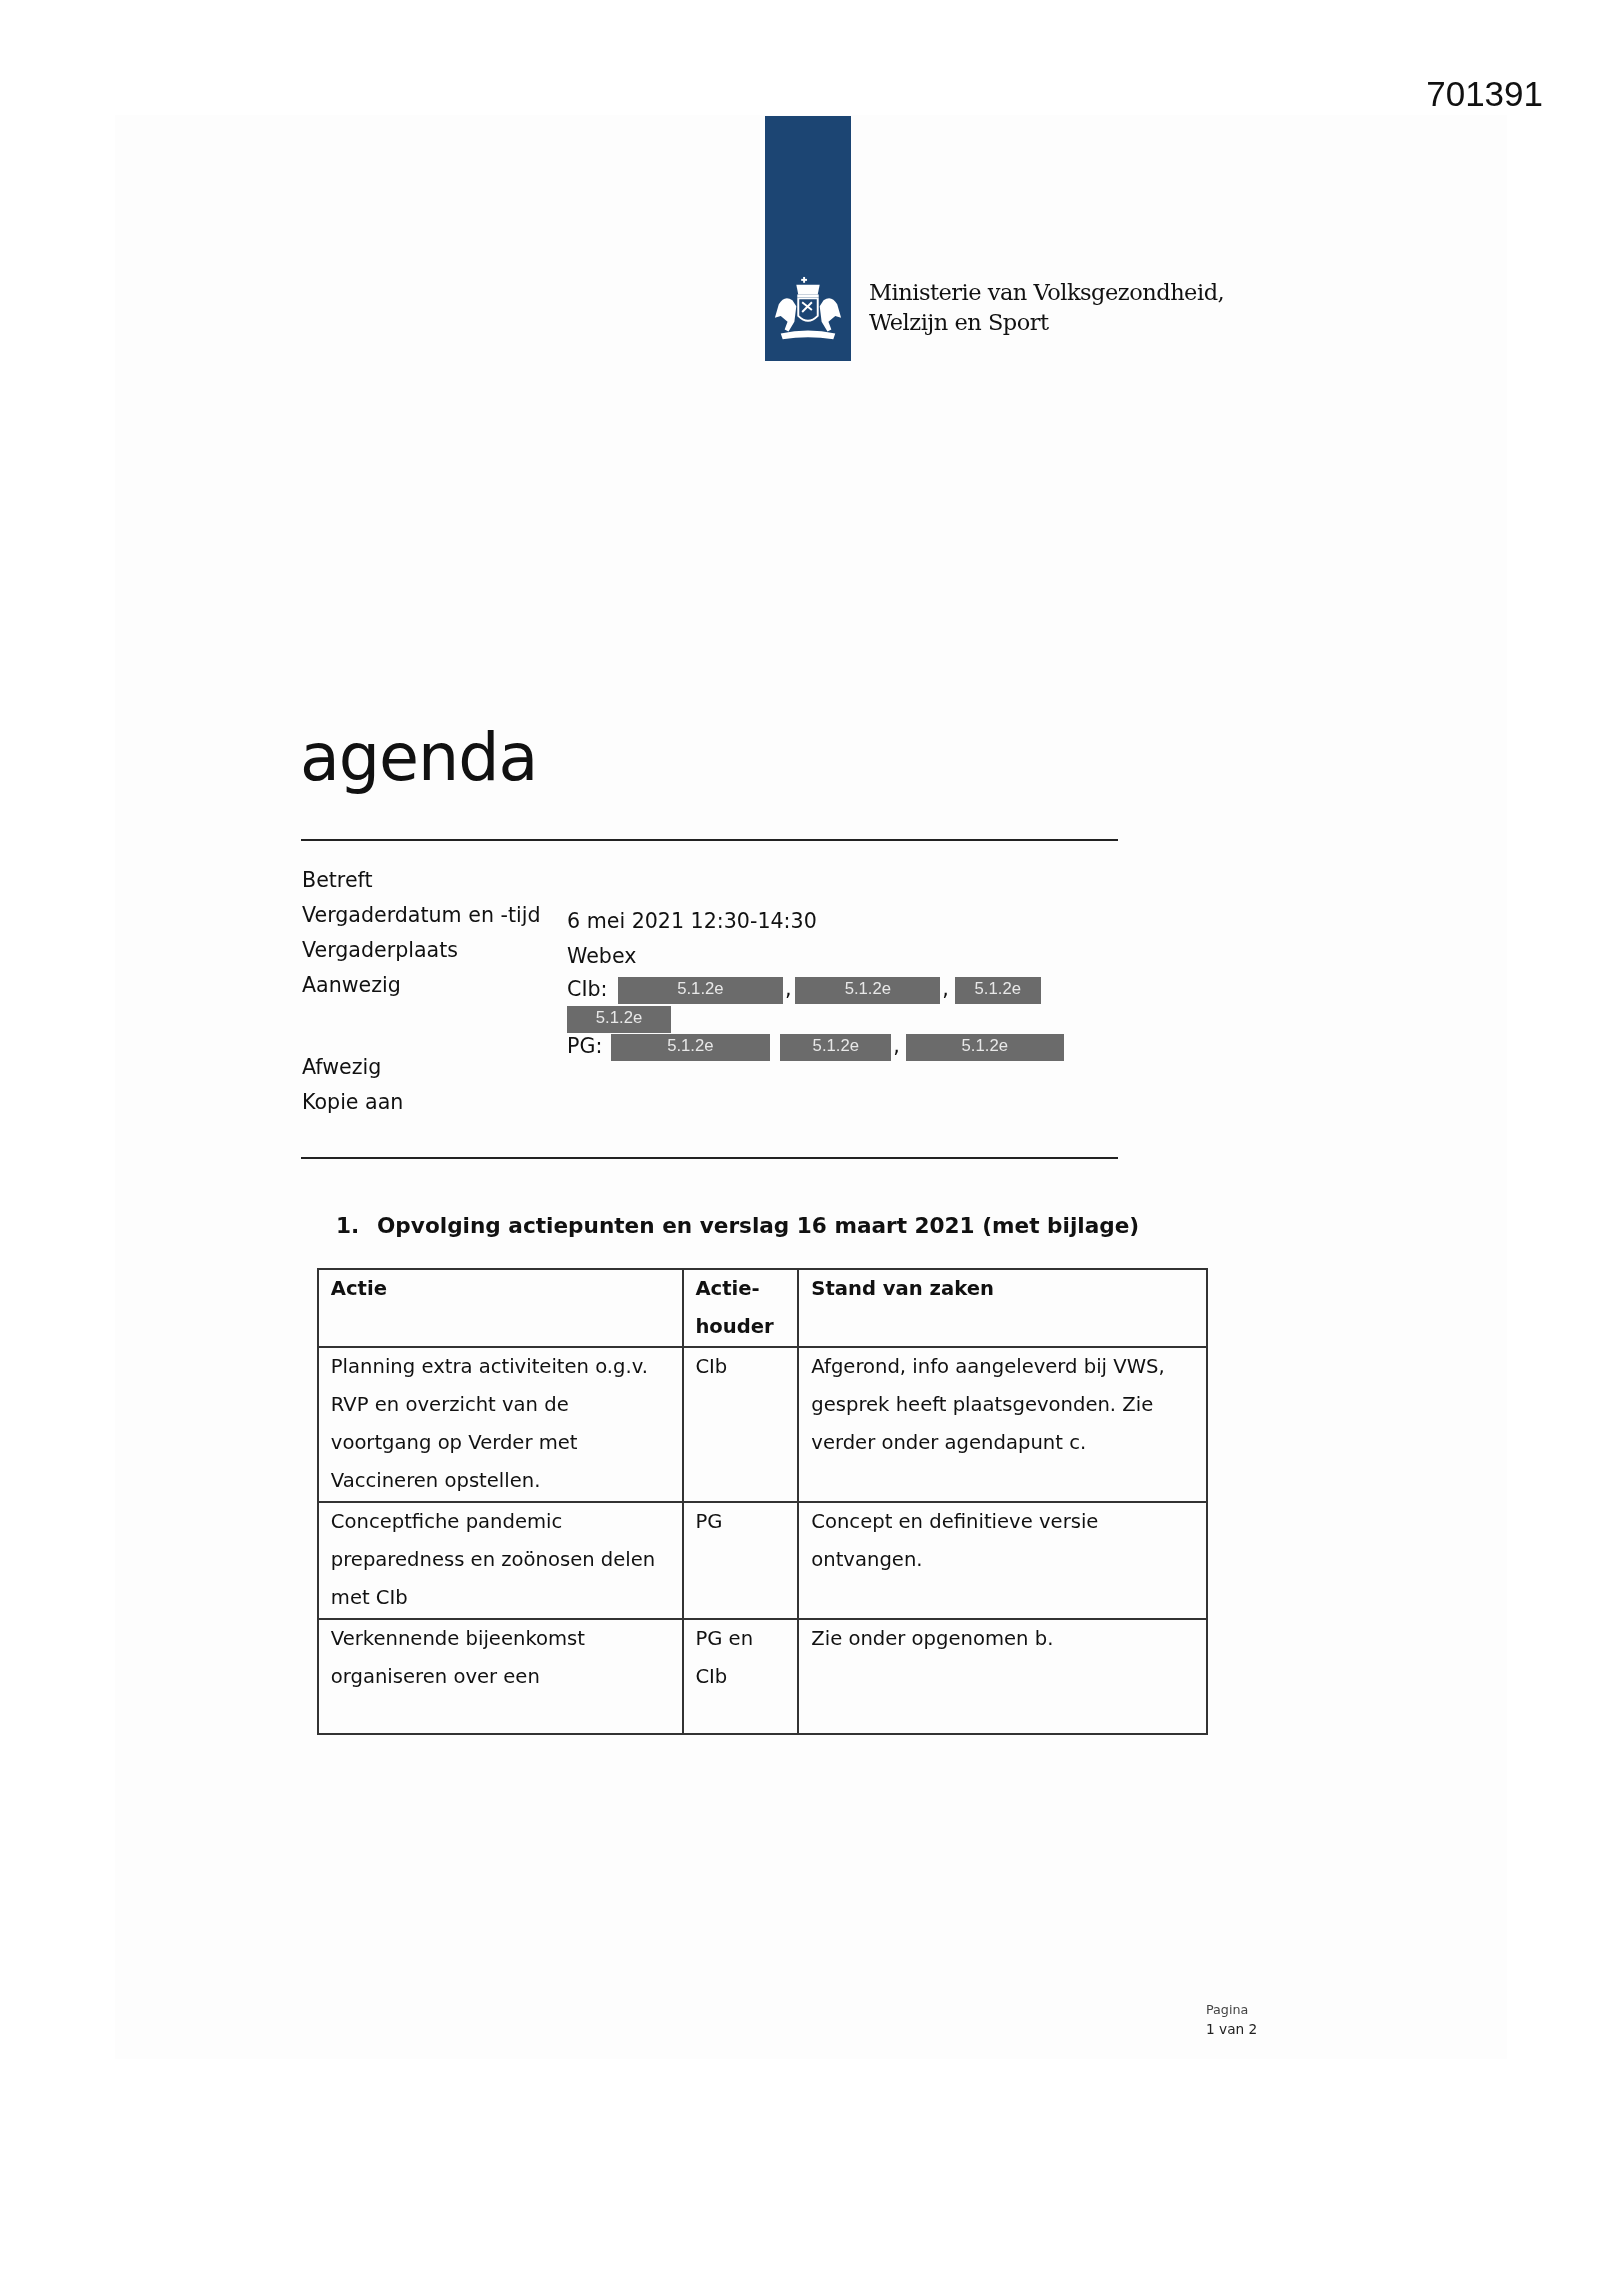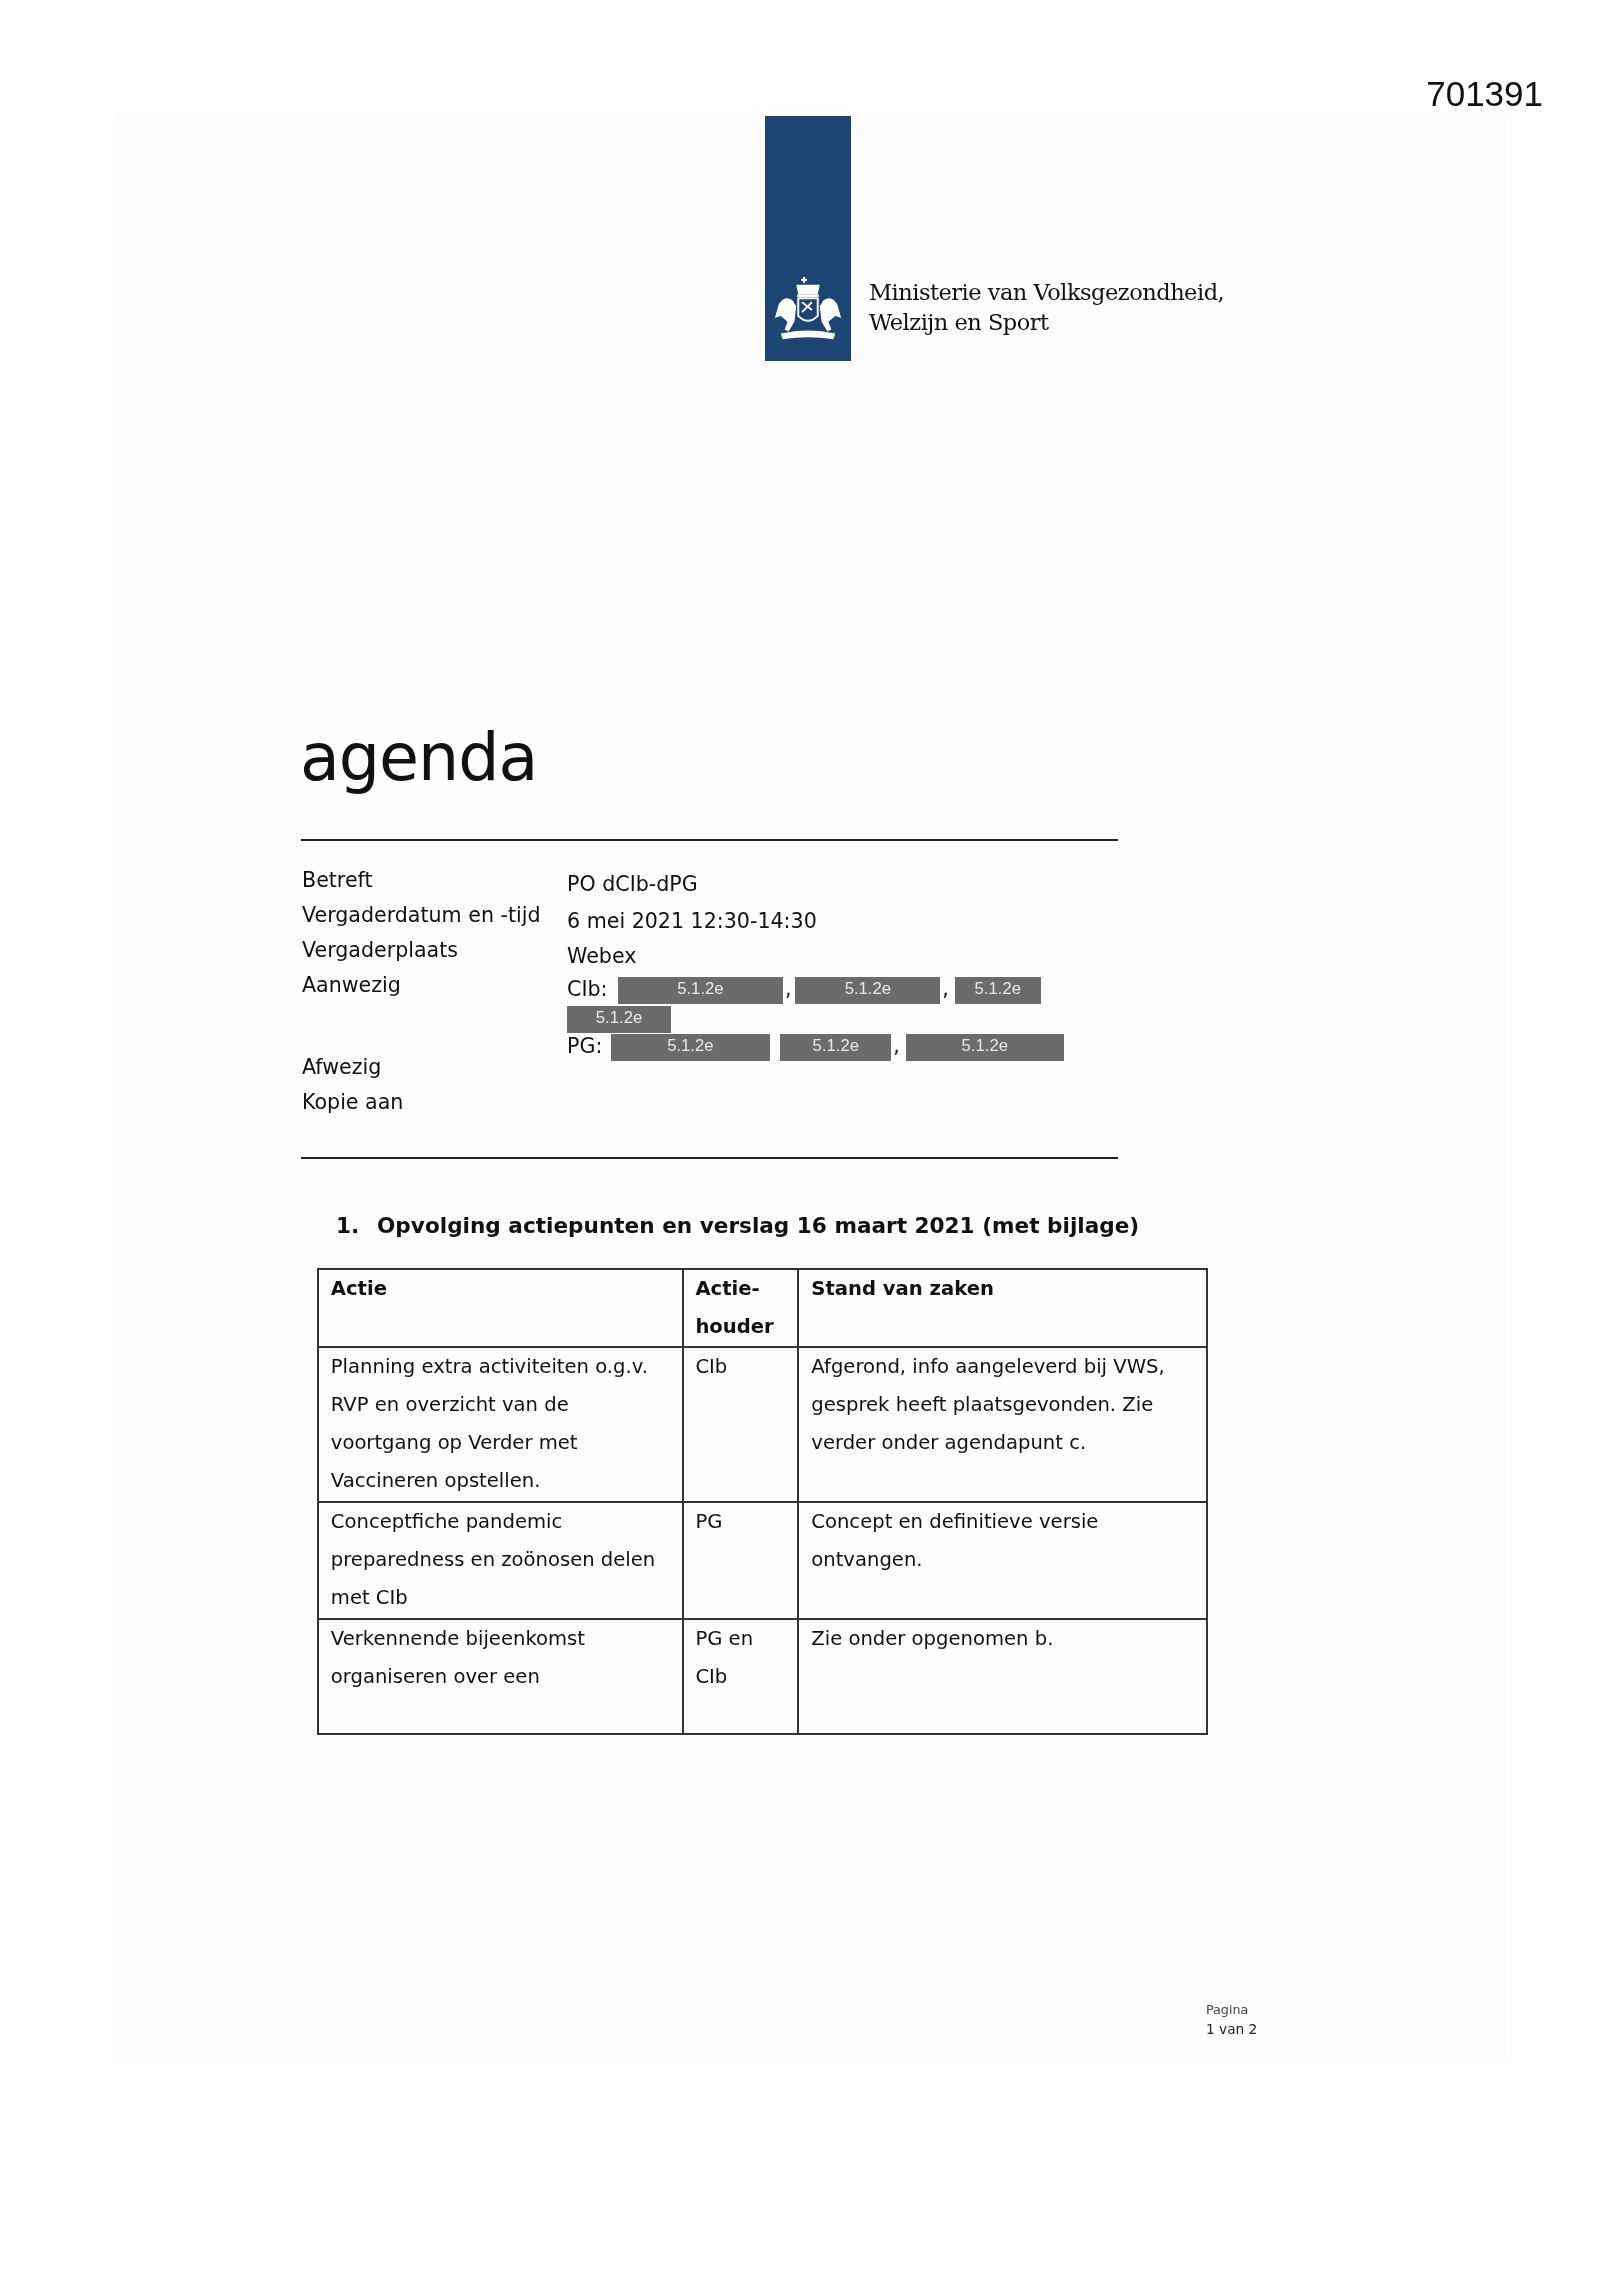--- a/index.html
+++ b/index.html
@@ -59,21 +59,20 @@
   <div>Welzijn en Sport</div>
 </div>
 
 <div class="title">agenda</div>
 
 <div class="rule" style="top:839px;"></div>
 
 <div class="meta">
   <div class="row" style="height:35px;">
     <span class="lbl">Betreft</span>
-    <span class="val" style="position:relative;top:3.9px;">PO dCIb-dPG</span>
   </div>
   <div class="row" style="height:35px;">
     <span class="lbl">Vergaderdatum en -tijd</span>
     <span class="val" style="position:relative;top:5.9px;">6 mei 2021 12:30-14:30</span>
   </div>
   <div class="row" style="height:35px;">
     <span class="lbl">Vergaderplaats</span>
     <span class="val" style="position:relative;top:5.9px;">Webex</span>
   </div>
   <div class="row" style="height:82px;flex-direction:column;">

